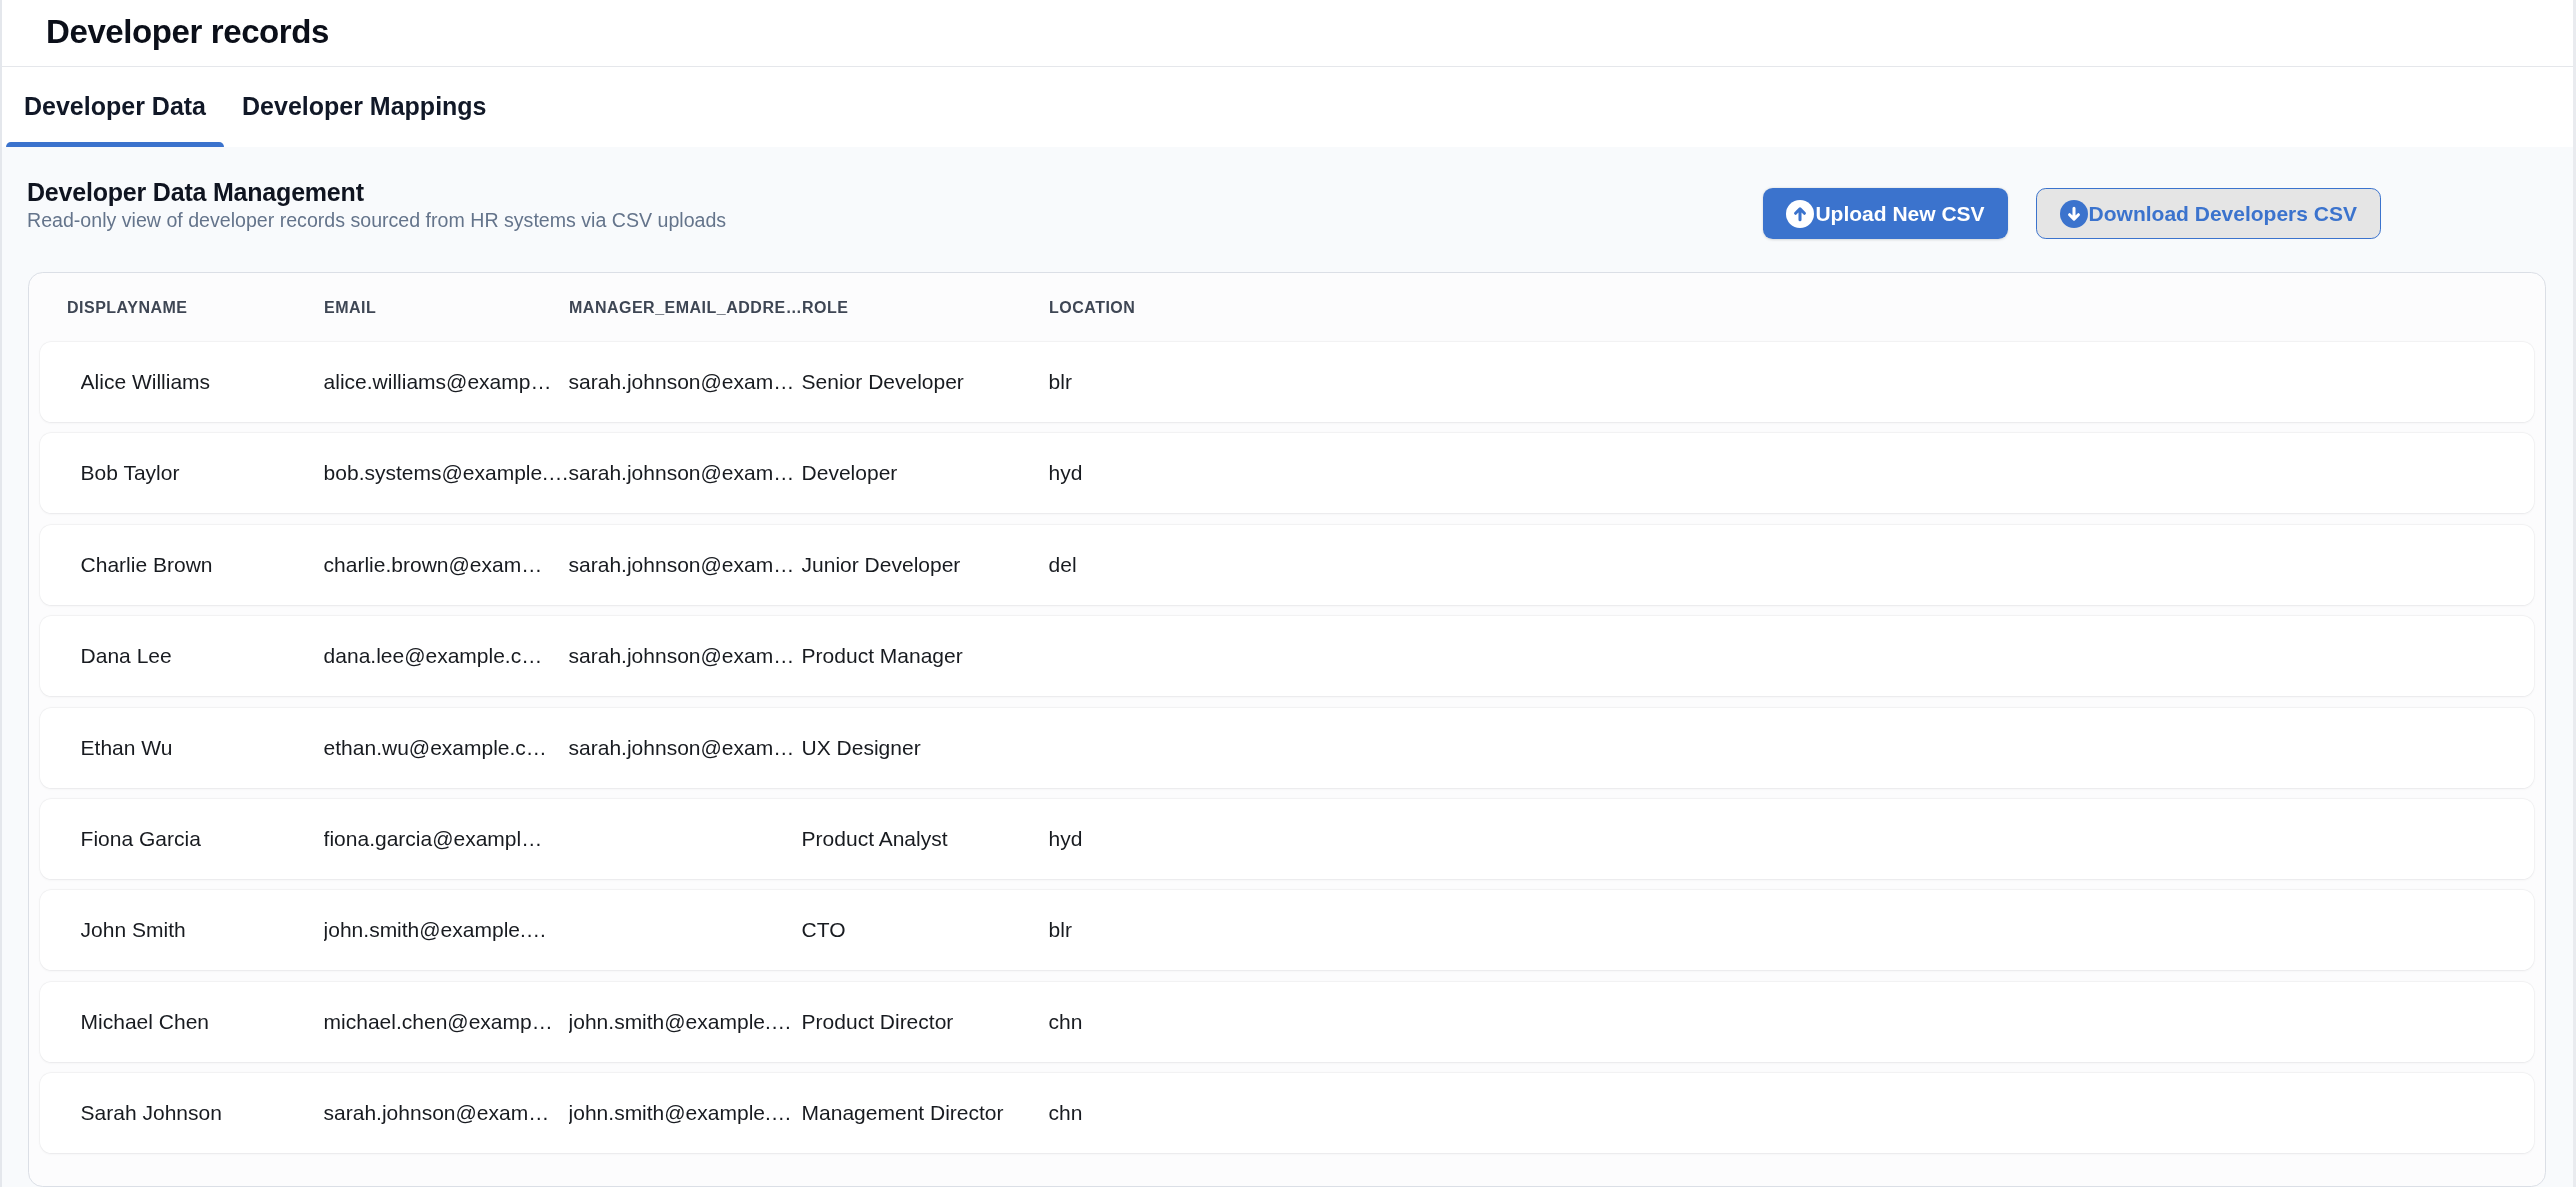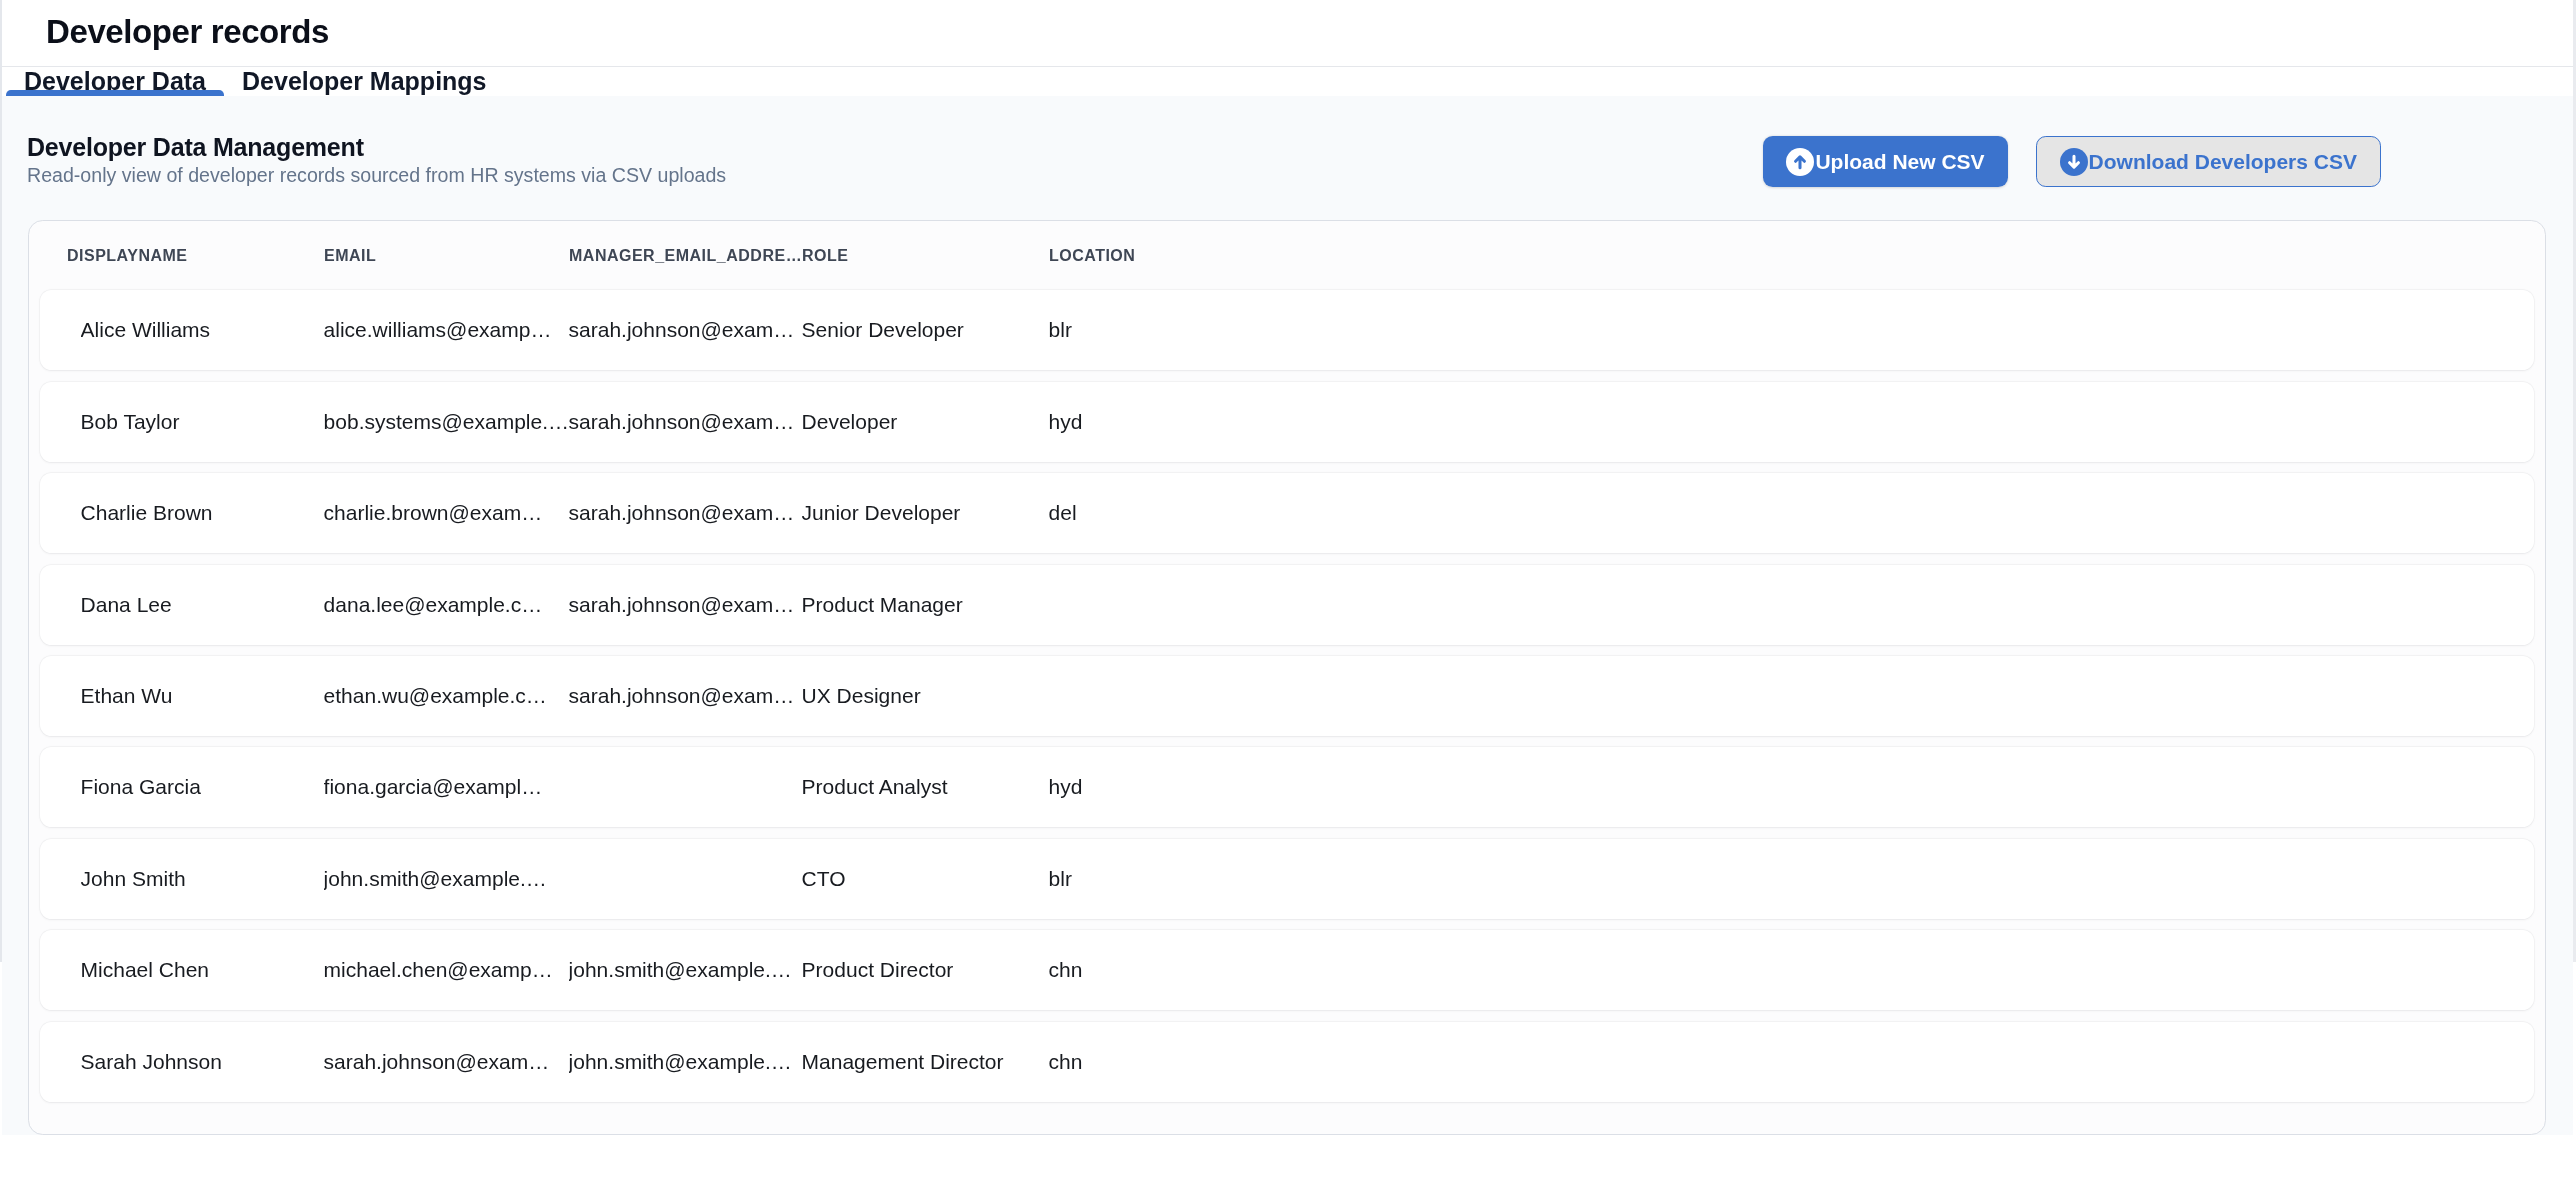--- a/index.html
+++ b/index.html
@@ -13,24 +13,24 @@
   }
   *{box-sizing:border-box;margin:0;padding:0;}
   html,body{width:2576px;height:1187px;overflow:hidden;}
   body{
     font-family:"Liberation Sans","DejaVu Sans",sans-serif;
     background:#ffffff;
     color:#0b0f19;
     position:relative;
   }
   .page{
-    width:2576px;height:962px;
+    width:2576px;height:1187px;
     border-left:2.5px solid #e4e7ec;
     border-right:3.3px solid #e9ebef;
-    display:flex;flex-direction:column;
+    display:flex;flex-direction:column;justify-content:flex-end;
   }
   
   .title-band{
     background:#fff;
     padding:13px 0 14.7px 44px;
     border-bottom:1.6px solid var(--line);
   }
   .page-title{
     font-size:33px;font-weight:700;letter-spacing:-0.4px;color:#0b0f19;
   }
@@ -55,21 +55,21 @@
   .content{
     flex:1;
     background:var(--page-bg);
     padding:31px 0 0 0;
   }
   .section-header{
     display:flex;justify-content:space-between;align-items:flex-start;
     padding:0 192px 0 25px;
   }
   .section-heading{
-    font-size:25px;font-weight:700;color:#0f1420;letter-spacing:-0.2px;margin-top:6px;
+    font-size:25px;font-weight:700;color:#0f1420;letter-spacing:-0.2px;
   }
   .section-subheading{
     margin-top:2px;font-size:19.6px;color:var(--sub-text);
   }
   .button-group{display:flex;gap:28px;margin-top:9.8px;}
   .btn{
     display:inline-flex;align-items:center;gap:1px;
     height:51px;border-radius:9.8px;
     font-size:21px;font-weight:700;
     padding:0 23px;cursor:pointer;white-space:nowrap;

